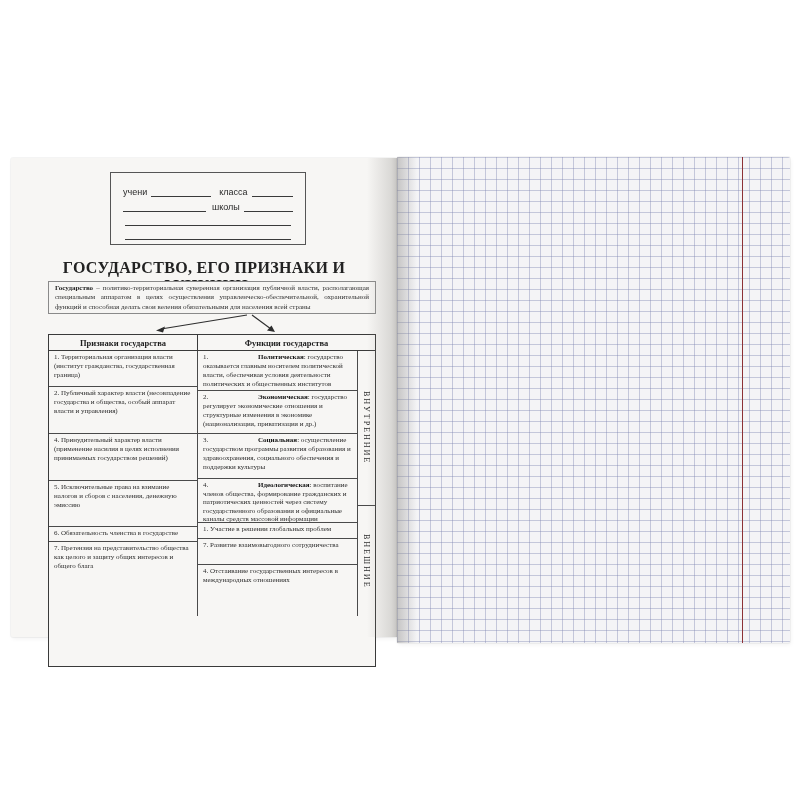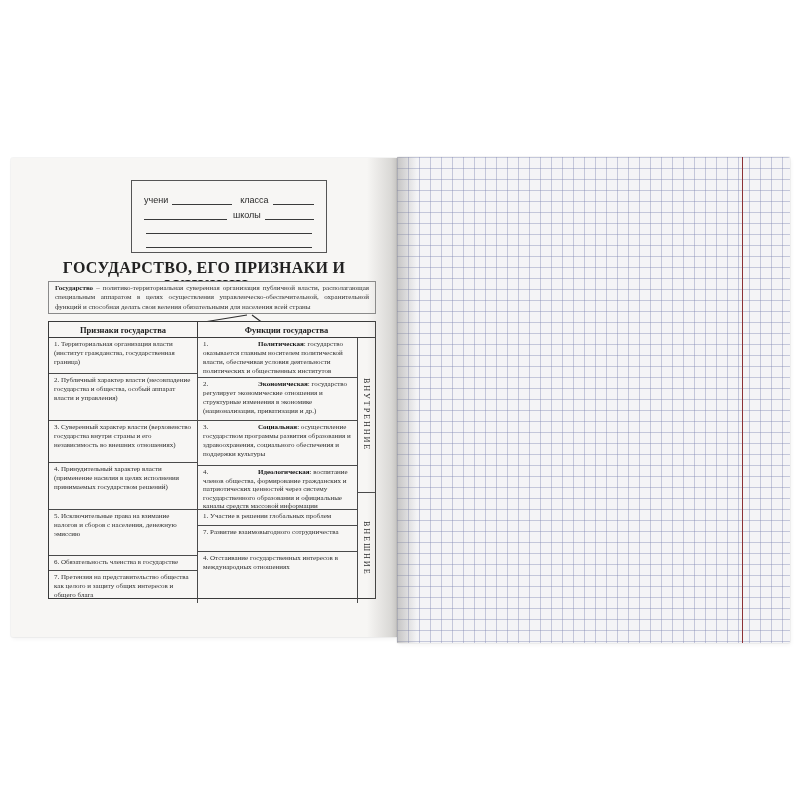--- a/index.html
+++ b/index.html
@@ -7,23 +7,23 @@
          font-family:"Liberation Serif", serif;color:#2e2e2e;}
 
   
   .page-left{position:absolute;left:11px;top:158px;width:386px;height:479px;
     background:#f7f6f4;border-radius:2px;
     box-shadow:0 0 0 1px rgba(0,0,0,0.04), 1px 2px 4px rgba(0,0,0,0.05);}
   .page-left::after{content:"";position:absolute;top:0;right:0;bottom:0;width:30px;
     background:linear-gradient(to right, rgba(150,148,144,0) 0%, rgba(150,148,144,0.30) 80%, rgba(120,118,115,0.38) 100%);}
 
   
-  .form-box{position:absolute;left:99px;top:22px;width:196px;height:73px;
+  .form-box{position:absolute;left:99px;top:14px;width:196px;height:73px;
     border:1px solid #555;box-sizing:border-box;padding:9px 12px 0 12px;
-    font-family:"Liberation Sans", sans-serif;font-size:9px;color:#2a2a2a;margin-left:21px;}
+    font-family:"Liberation Sans", sans-serif;font-size:9px;color:#2a2a2a;}
   .form-row{display:flex;align-items:flex-end;height:15px;}
   .form-row .lbl{white-space:nowrap;padding-right:4px;}
   .blank{border-bottom:1px solid #3a3a3a;height:10px;}
   .w-a{width:60px;margin-right:8px;}
   .w-b{flex:1;}
   .w-c{width:83px;margin-right:6px;}
   .full-line{border-bottom:1px solid #3a3a3a;height:13px;margin:0 2px;}
 
   
   .title{position:absolute;left:29px;top:101px;width:328px;text-align:center;
@@ -32,21 +32,21 @@
   
   .def-box{position:absolute;left:37px;top:123px;width:328px;height:33px;box-sizing:border-box;
     border:1px solid #8a8a8a;background:#f6f5f3;padding:2px 6px;
     font-size:7px;line-height:1.33;text-align:justify;color:#333;}
   .def-box b{color:#1e1e1e;}
 
   
   .arrows{position:absolute;left:110px;top:154px;width:170px;height:23px;}
 
   
-  .ttable{position:absolute;left:37px;top:163px;width:328px;height:278px;box-sizing:border-box;
+  .ttable{position:absolute;left:37px;top:176px;width:328px;height:333px;box-sizing:border-box;
     border:1px solid #3a3a3a;background:#f7f6f4;}
   .thead{display:flex;height:16px;border-bottom:1px solid #3a3a3a;box-sizing:border-box;}
   .th{display:flex;align-items:center;justify-content:center;font-weight:bold;font-size:8.5px;box-sizing:border-box;color:#1f1f1f;}
   .th-left{width:149px;border-right:1px solid #3a3a3a;}
   .th-right{flex:1;}
   .tbody{display:flex;height:265px;}
   .col{box-sizing:border-box;}
   .col-left{width:149px;border-right:1px solid #4a4a4a;}
   .col-right{width:160px;border-right:1px solid #4a4a4a;}
   .col-label{width:17px;}
@@ -114,21 +114,20 @@
     <div class="ttable">
       <div class="thead">
         <div class="th th-left">Признаки государства</div>
         <div class="th th-right">Функции государства</div>
       </div>
       <div class="tbody">
 
         <div class="col col-left">
           <div class="cell" style="height:36px">1. Территориальная организация власти (институт гражданства, государственная граница)</div>
           <div class="cell" style="height:47px">2. Публичный характер власти (несовпадение государства и общества, особый аппарат власти и управления)</div>
-          <div class="cell" style="height:42px">3. Суверенный характер власти (верховенство государства внутри страны и его независимость во внешних отношениях)</div>
           <div class="cell" style="height:47px">4. Принудительный характер власти (применение насилия в целях исполнения принимаемых государством решений)</div>
           <div class="cell" style="height:46px">5. Исключительные права на взимание налогов и сборов с населения, денежную эмиссию</div>
           <div class="cell" style="height:15px">6. Обязательность членства в государстве</div>
           <div class="cell" style="height:32px">7. Претензия на представительство общества как целого и защиту общих интересов и общего блага</div>
         </div>
 
         <div class="col col-right">
           <div class="cell" style="height:40px"><span>1. </span><b>Политическая</b><span>: государство оказывается главным носителем политической власти, обеспечивая условия деятельности политических и общественных институтов</span></div>
           <div class="cell" style="height:43px"><span>2. </span><b>Экономическая</b><span>: государство регулирует экономические отношения и структурные изменения в экономике (национализация, приватизация и др.)</span></div>
           <div class="cell" style="height:45px"><span>3. </span><b>Социальная</b><span>: осуществление государством программы развития образования и здравоохранения, социального обеспечения и поддержки культуры</span></div>

